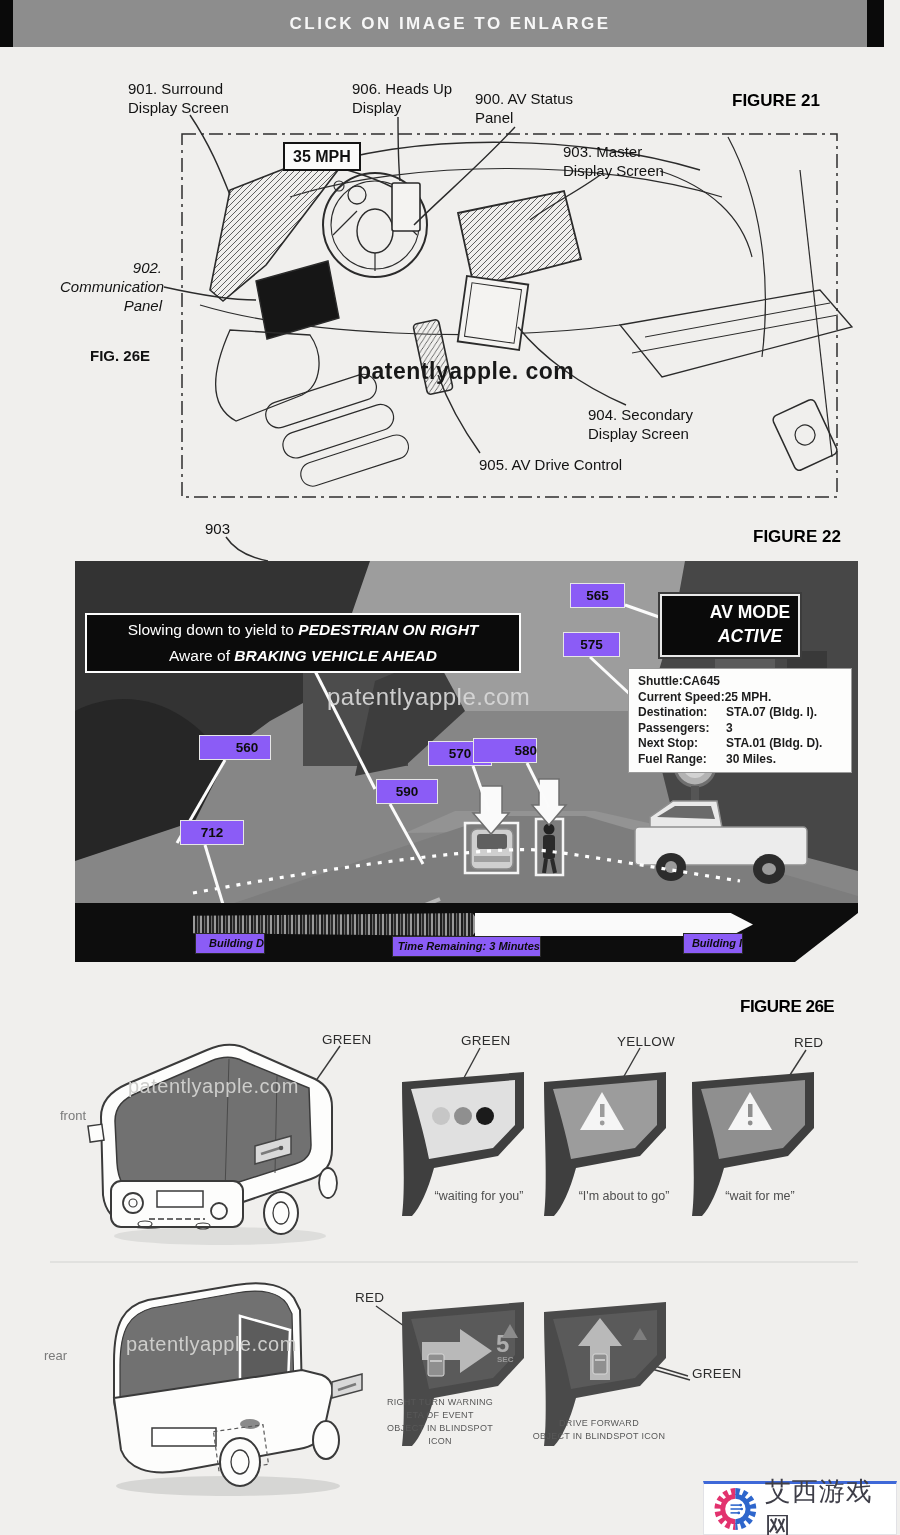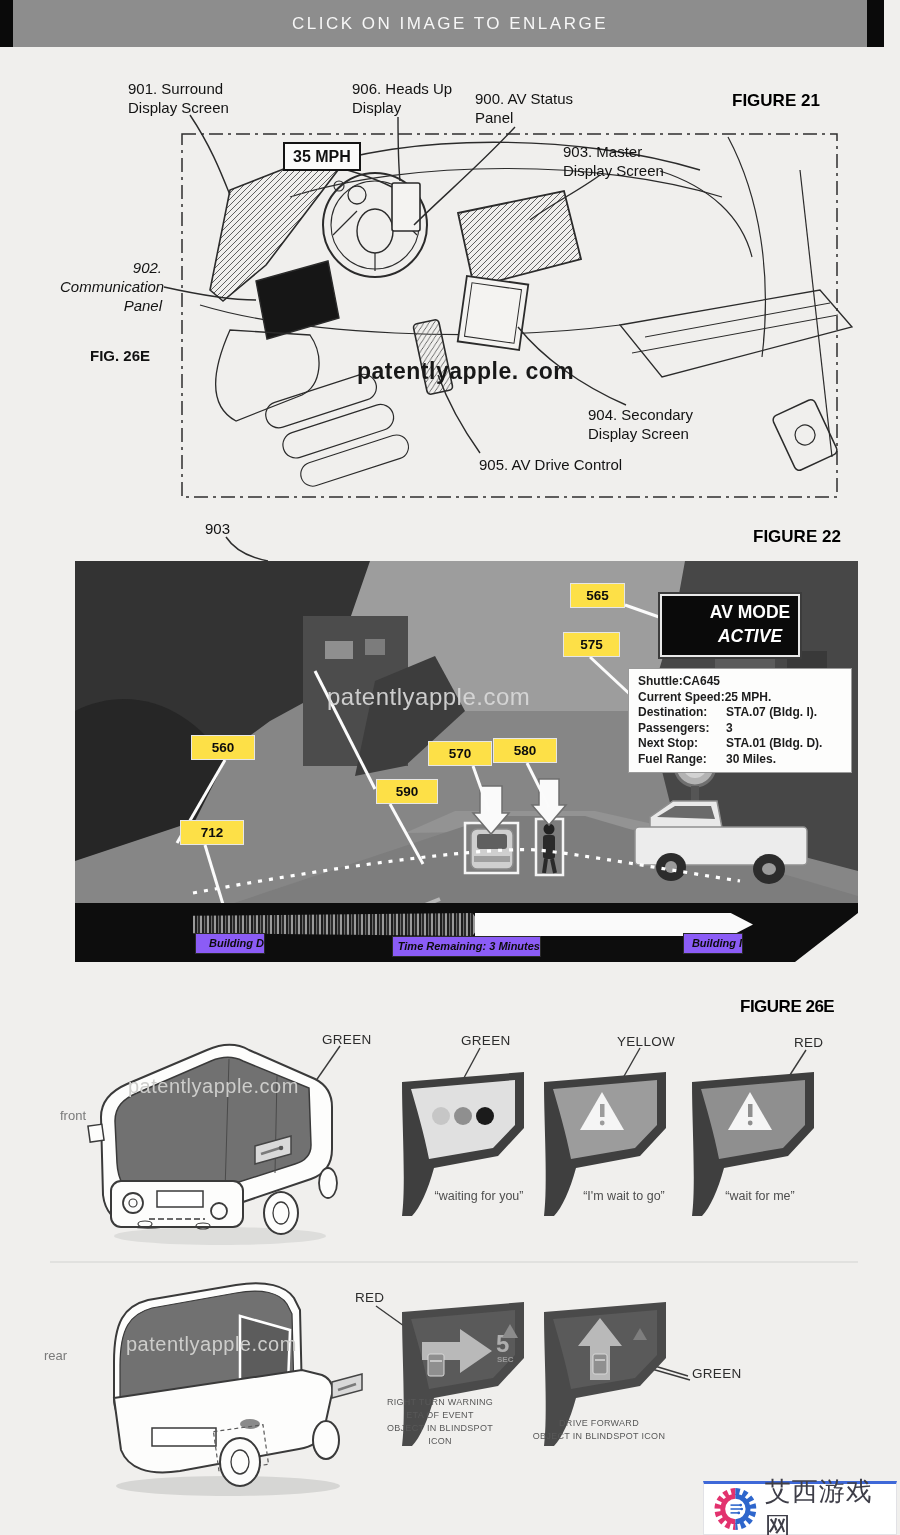--- a/index.html
+++ b/index.html
@@ -2,35 +2,35 @@
 <html><head>
 <meta charset="utf-8">
 <style>
   html,body{margin:0;padding:0;background:#e8e7e5;}
   .page{position:relative;width:900px;height:1535px;background:#f0efed;
         font-family:"Liberation Sans",sans-serif;color:#111;overflow:hidden;}
   .abs{position:absolute;}
   
   .banner{left:0;top:0;width:900px;height:47px;background:#8d8d8d;}
   .banner-text{width:100%;text-align:center;line-height:47px;color:#f7f7f7;
-    font-size:17px;letter-spacing:2.5px;font-weight:400;}
+    font-size:17px;letter-spacing:2.5px;font-weight:700;}
   .cap{background:#0a0a0a;top:0;height:47px;}
   
   .f21-label{font-size:15px;line-height:19px;color:#131313;white-space:pre-line;}
   .fig-title{font-weight:700;font-size:17px;color:#000000;}
   .mph-box{border:2.5px solid #141414;background:#fbfbfa;font-weight:700;font-size:16px;
     text-align:center;line-height:23px;padding:1px 8px;}
   .wm21{font-weight:700;font-size:23px;color:#181818;letter-spacing:.5px;}
   
   .photo{left:75px;top:561px;width:783px;height:401px;overflow:hidden;}
   .msg-box{background:#0b0b0b;border:2px solid #fdfdfd;color:#fff;text-align:center;
     font-size:15.5px;line-height:26px;padding:2px 6px;}
   .msg-em{font-weight:700;font-style:italic;}
   .wm22{font-size:24px;color:#d9d9d9;opacity:.92;letter-spacing:.5px;}
-  .co{background:#fde047;color:#0d0d0d;font-weight:700;font-size:13.5px;text-align:center;
+  .co{background:#8b5cf6;color:#0d0d0d;font-weight:700;font-size:13.5px;text-align:center;
     line-height:25px;height:25px;box-shadow:0 0 0 1px #e6e6e6 inset;}
   .avmode{background:#0a0a0a;border:2px solid #e9e9e9;box-shadow:0 0 0 2px #3c3c3c;
     color:#fff;text-align:center;padding-top:4px;}
   .avmode .l1{font-weight:700;font-size:17.5px;line-height:24px;}
   .avmode .l2{font-weight:700;font-style:italic;font-size:17.5px;line-height:24px;}
   .ipanel{background:#fdfdfc;border:1px solid #9a9a9a;padding:5px 9px 4px 9px;}
   .irow{display:flex;font-weight:700;font-size:12px;line-height:15.6px;color:#1d1d1d;}
   .irow.spread{justify-content:flex-start;}
   .irow .ilab{flex:none;}
   .irow.cols .ilab{width:88px;}
@@ -216,20 +216,24 @@
         <path d="M130,284 L150,350"></path>
         <path d="M398,205 L414,250"></path>
         <path d="M452,202 L474,246"></path>
       </g>
 
       <rect x="0" y="342" width="783" height="59" fill="#0d0d0d"></rect>
 
       <polygon points="783,401 783,352 720,401" fill="#f0efed"></polygon>
     </svg>
 
+    <div class="abs msg-box" style="left:10px;top:52px;width:420px;">
+      <div><span>Slowing down to yield to </span><span class="msg-em">PEDESTRIAN ON RIGHT</span></div>
+      <div><span>Aware of </span><span class="msg-em">BRAKING VEHICLE AHEAD</span></div>
+    </div>
     <div class="abs wm22" style="left:252px;top:122px;">patentlyapple.com</div>
 
     <div class="abs co" style="left:495px;top:22px;width:55px;">565</div>
     <div class="abs avmode" style="left:585px;top:33px;width:96px;height:55px;padding-left:40px;">
       <div class="l1">AV MODE</div>
       <div class="l2">ACTIVE</div>
     </div>
     <div class="abs co" style="left:488px;top:71px;width:57px;">575</div>
 
     <div class="abs ipanel" style="left:553px;top:107px;width:204px;">
@@ -252,23 +256,23 @@
       <div class="irow cols">
           <span class="ilab">Next Stop:</span>
           <span>STA.01 (Bldg. D).</span>
         </div>
       <div class="irow cols">
           <span class="ilab">Fuel Range:</span>
           <span>30 Miles.</span>
         </div>
     </div>
 
-    <div class="abs co" style="left:116px;top:174px;width:64px;">560</div>
+    <div class="abs co" style="left:124px;top:174px;width:48px;padding-left:24px;">560</div>
     <div class="abs co" style="left:353px;top:180px;width:64px;">570</div>
-    <div class="abs co" style="left:418px;top:177px;width:64px;">580</div>
+    <div class="abs co" style="left:398px;top:177px;width:64px;text-align:right;">580</div>
     <div class="abs co" style="left:301px;top:218px;width:62px;">590</div>
     <div class="abs co" style="left:105px;top:259px;width:64px;">712</div>
 
     <div class="abs hatchbar" style="left:118px;top:352px;width:288px;height:23px;"></div>
     <div class="abs whitearrow" style="left:400px;top:352px;width:278px;height:23px;"></div>
     <div class="abs pl" style="left:120px;top:372px;width:68px;">Building D</div>
     <div class="abs pl" style="left:317px;top:375px;width:147px;">Time Remaining: 3 Minutes</div>
     <div class="abs pl" style="left:608px;top:372px;width:58px;">Building I</div>
   </div>
 
@@ -335,21 +339,21 @@
     <circle cx="64.2" cy="55" r="2.4" fill="#9c9c9c"></circle>
   </svg>
   <svg class="abs" style="left:686px;top:1068px;" width="132" height="152" viewBox="0 0 132 152">
     <path d="M6,14 L128,4 L128,60 L102,88 L38,100 C32,122 24,140 16,148 L6,148 C10,118 6,56 6,14 Z" fill="#3f3f3f"></path>
     <path d="M15,21 L119,12 L119,57 L97,80 L33,91 C28,65 20,38 15,21 Z" fill="#8f8f8f"></path>
     <path d="M64,24 L86,62 L42,62 Z" fill="#f5f5f5"></path>
     <rect x="62" y="36" width="4.5" height="13" fill="#8f8f8f"></rect>
     <circle cx="64.2" cy="55" r="2.4" fill="#8f8f8f"></circle>
   </svg>
   <div class="abs cap26" style="left:423px;top:1189px;width:112px;">“waiting for you”</div>
-  <div class="abs cap26" style="left:568px;top:1189px;width:112px;">“I'm wait to go”</div>
+  <div class="abs cap26" style="left:568px;top:1189px;width:112px;">“I'm about to go”</div>
   <div class="abs cap26" style="left:708px;top:1189px;width:104px;">“wait for me”</div>
 
   <div class="abs side-label" style="left:44px;top:1348px;">rear</div>
   <svg class="abs" style="left:88px;top:1278px;" width="275" height="225" viewBox="0 0 275 225">
     <ellipse cx="140" cy="208" rx="112" ry="10" fill="#d6d6d4"></ellipse>
     <path d="M26,84 C26,44 36,28 60,22 L148,7 C178,2 198,8 206,20 L212,32 L214,118 L210,128 L68,152 C46,156 26,144 26,120 Z" fill="#fdfdfc" stroke="#3a3a3a" stroke-width="2"></path>
     <path d="M32,88 C32,50 42,36 64,30 L148,15 C174,10 192,15 199,26 L204,36 L206,114 L202,122 L70,145 C50,148 34,138 32,118 Z" fill="#717171" stroke="#3a3a3a" stroke-width="1.2"></path>
     <polygon points="152,38 202,52 200,106 152,118" fill="#5c5c5c" stroke="#ffffff" stroke-width="2.5"></polygon>
     <path d="M26,120 L214,92 L234,97 C244,101 246,110 243,120 L236,152 C233,163 224,169 211,171 L92,193 C60,198 40,190 33,172 Z" fill="#fdfdfc" stroke="#3a3a3a" stroke-width="2"></path>
     <rect x="64" y="150" width="64" height="18" fill="#fff" stroke="#3a3a3a" stroke-width="1.5"></rect>

